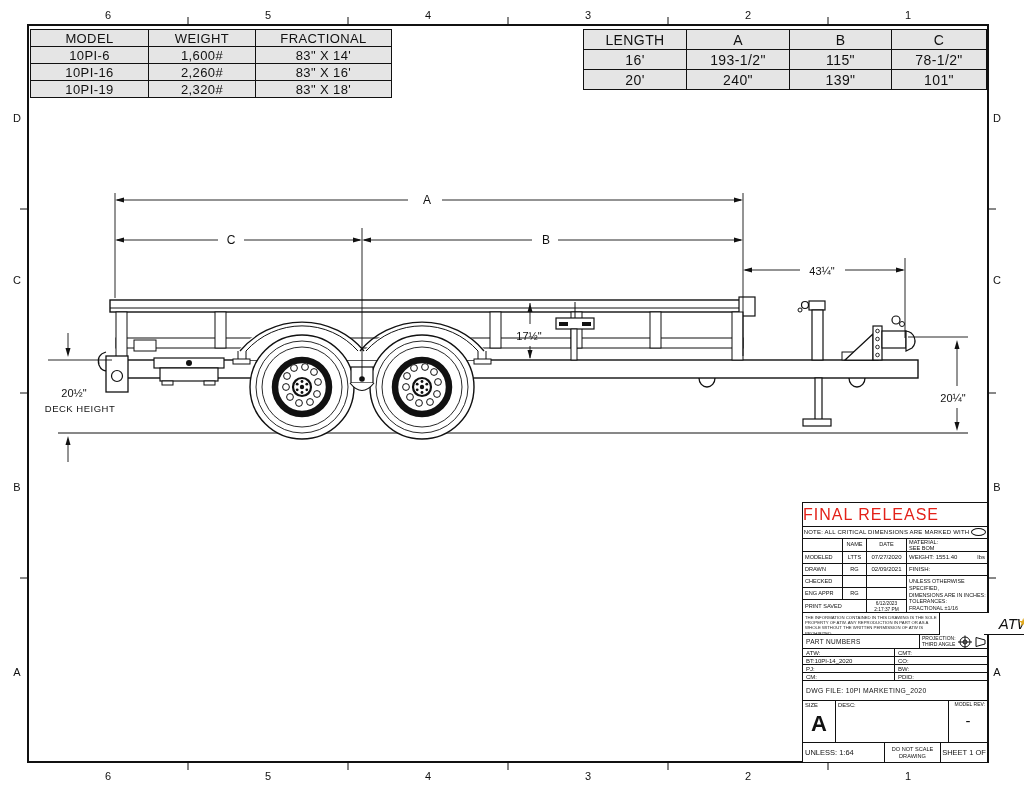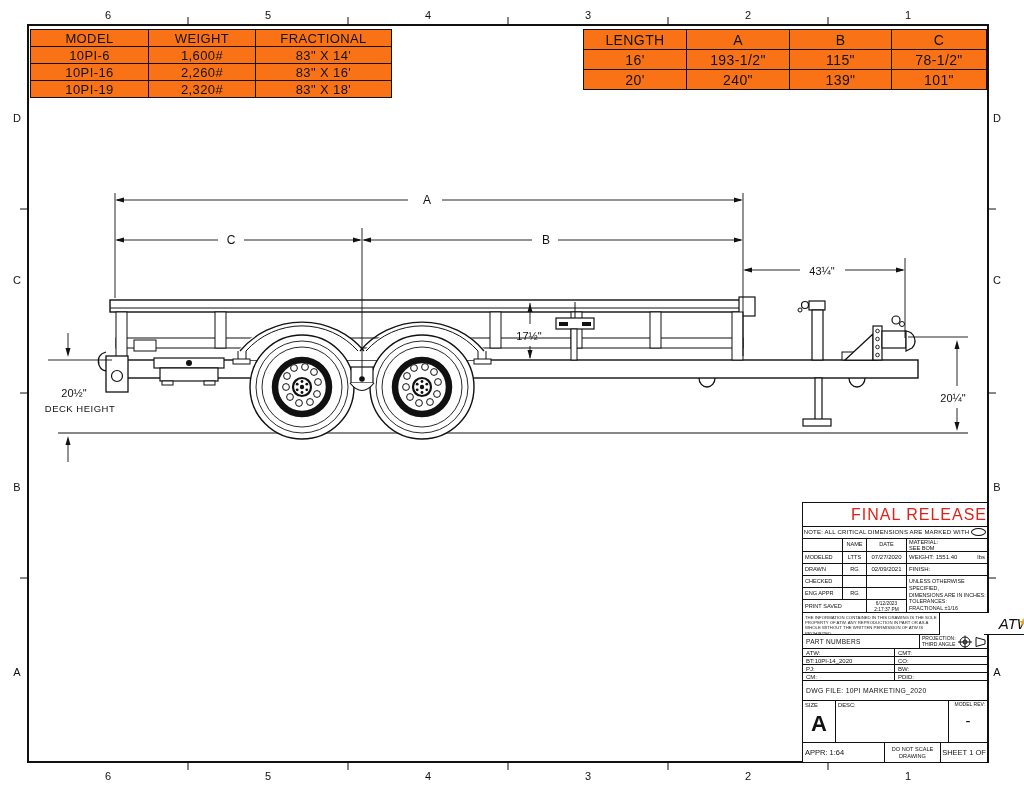--- a/index.html
+++ b/index.html
@@ -1,33 +1,33 @@
 <!DOCTYPE html>
 <html><head>
 <meta charset="utf-8">
 <style>
   html,body{margin:0;padding:0;background:#fff;}
   .sheet{position:relative;width:1024px;height:791px;background:#fff;overflow:hidden;
          font-family:"Liberation Sans",sans-serif;color:#111;}
   svg text{font-family:"Liberation Sans",sans-serif;fill:#111;}
-  table{border-collapse:collapse;position:absolute;table-layout:fixed;background:#f97316;}
+  table{border-collapse:collapse;position:absolute;table-layout:fixed;background:#e5e5e5;}
   td,th{border:1.3px solid #111;text-align:center;padding:0;font-weight:normal;
         overflow:hidden;white-space:nowrap;}
   .model-table{left:30px;top:29px;width:361px;font-size:13px;letter-spacing:.4px;}
   .model-table td{height:16px;}
   .dims-table{left:583px;top:29px;width:403px;font-size:14px;letter-spacing:.4px;}
   .dims-table td{height:19px;}
   .dims-table .ttl td{height:16px;}
   
   .tblock{position:absolute;left:802px;top:502px;width:186px;height:260px;
           border:1.6px solid #111;box-sizing:border-box;background:#fff;font-size:6px;}
   .tb{position:absolute;box-sizing:border-box;border-right:1px solid #111;
       border-bottom:1px solid #111;overflow:hidden;background:#fff;}
   .noR{border-right:none;}
-  .release{color:#e32119;font-size:16px;letter-spacing:1px;text-align:right;line-height:23px;}
+  .release{color:#e32119;font-size:16px;letter-spacing:1px;text-align:left;line-height:23px;}
   .note{font-size:6px;text-align:center;line-height:11px;letter-spacing:.2px;}
   .oval{display:inline-block;width:13px;height:6px;border:1px solid #111;
         border-radius:50%;vertical-align:middle;margin-left:2px;}
   .lab{font-size:5.6px;line-height:11px;padding-left:2px;text-align:left;}
   .cen{font-size:5.6px;line-height:11px;text-align:center;}
   .dt{font-size:6px;line-height:11px;text-align:center;}
   .two{font-size:5.6px;line-height:5.5px;padding:1px 0 0 2px;text-align:left;}
   .info{font-size:6px;line-height:11px;padding-left:2px;text-align:left;}
   .spec{font-size:5.4px;line-height:6.8px;padding:2px 0 0 2px;text-align:left;}
   .legal{font-size:4.3px;line-height:5.2px;padding:2px 2px 0 2px;text-align:left;color:#222;}
@@ -445,21 +445,21 @@
     <div class="szv">A</div>
   </div>
   <div class="tb" style="left:33px;top:198px;width:113px;height:42px;">
     <div class="szl">DESC:</div>
   </div>
   <div class="tb noR" style="left:146px;top:198px;width:38px;height:42px;">
     <div class="mrl">MODEL REV:</div>
     <div class="mrv">-</div>
   </div>
 
-  <div class="tb scale" style="left:0;top:240px;width:82px;height:19px;border-bottom:none;">APPR: 1:64</div>
+  <div class="tb scale" style="left:0;top:240px;width:82px;height:19px;border-bottom:none;">UNLESS: 1:64</div>
   <div class="tb dns" style="left:82px;top:240px;width:56px;height:19px;border-bottom:none;">
     <div>
       <div>DO NOT SCALE</div>
       <div>DRAWING</div>
     </div>
   </div>
   <div class="tb shf noR" style="left:138px;top:240px;width:46px;height:19px;border-bottom:none;">SHEET 1 OF 1</div>
 </div>
 
 </div>

